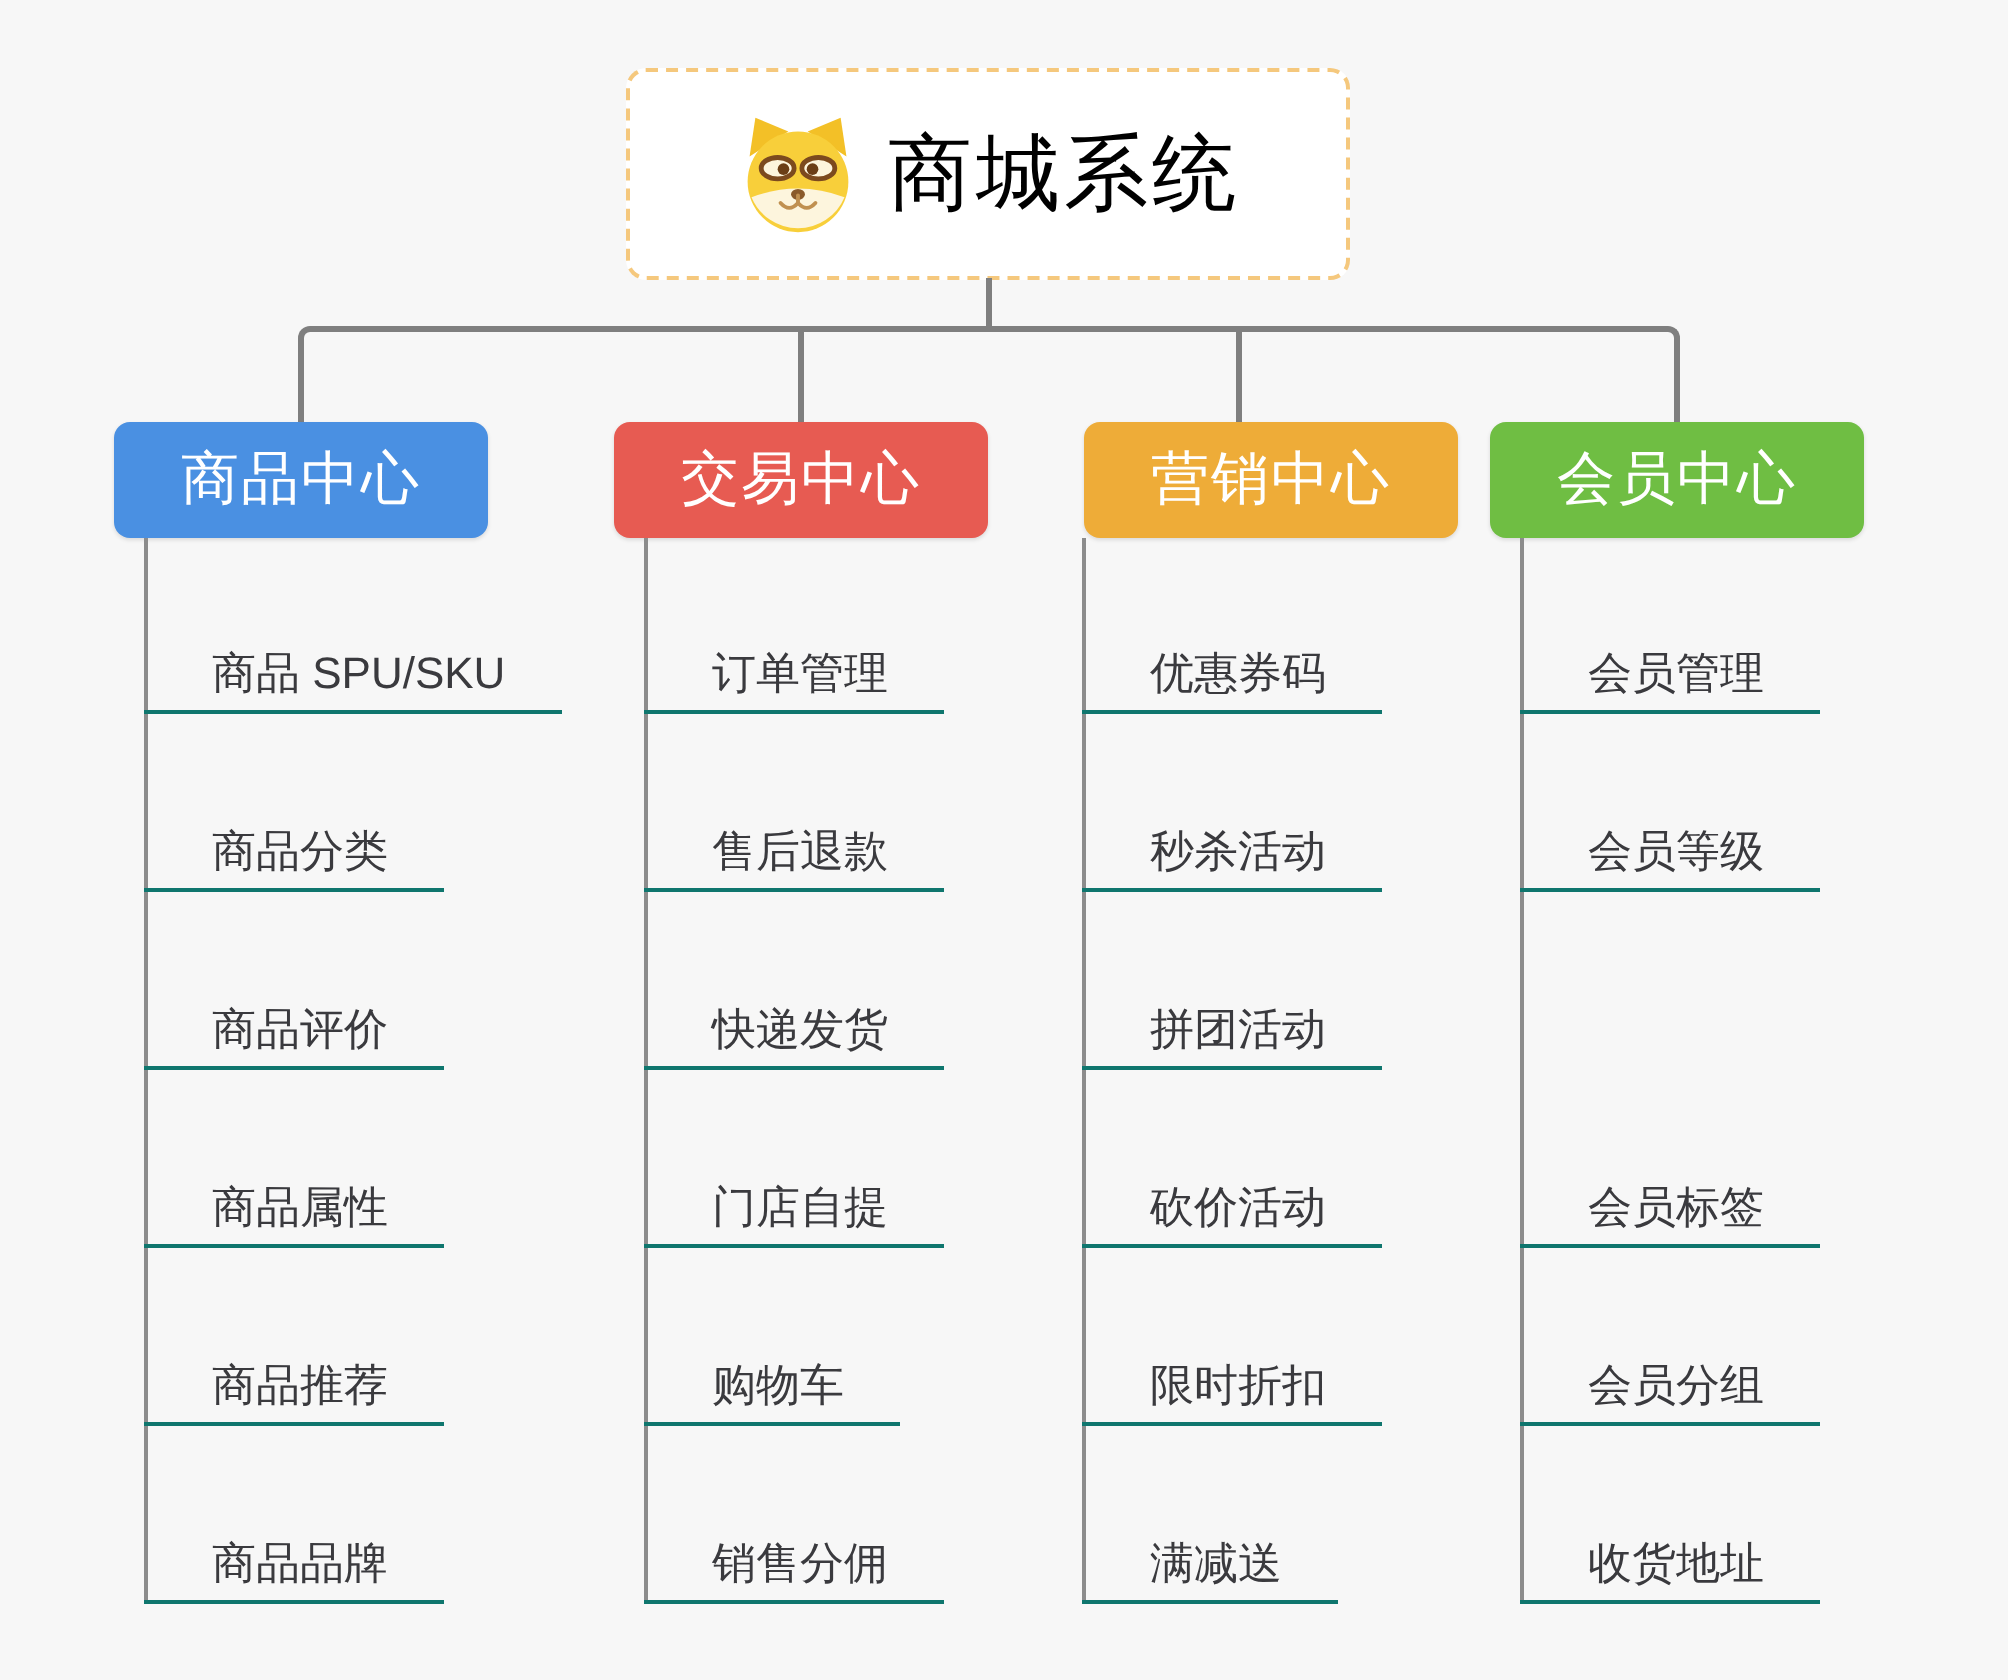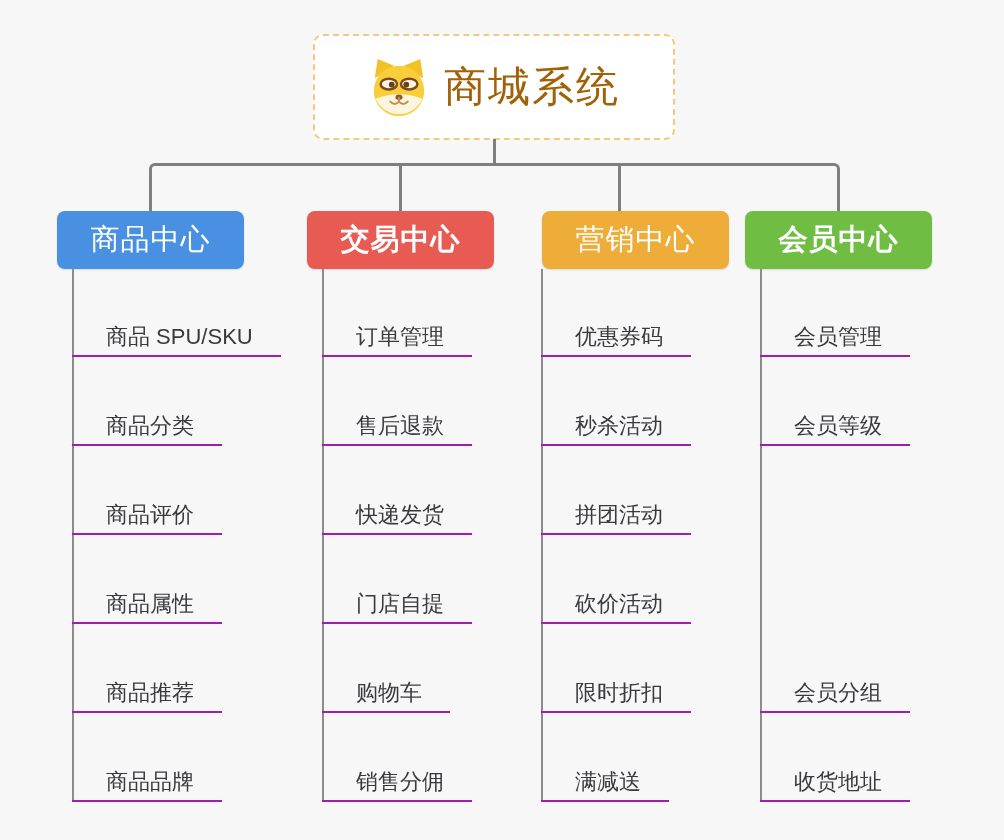--- a/index.html
+++ b/index.html
@@ -40,21 +40,21 @@
   }
   .n1{left:57px} .n2{left:307px} .n3{left:526px} .n4{left:745px}
 
   
   .trunk { position:absolute; top:269px; width:2px; height:533px; background:#8c8c8c; }
   .t1{left:72px} .t2{left:322px} .t3{left:541px} .t4{left:760px}
 
   
   .leaf {
     position:absolute; font-size:22px; color:#3a3a3e; line-height:30px;
-    padding:0 28px 3px 34px; border-bottom:2px solid #a21caf; white-space:nowrap;
+    padding:0 28px 3px 34px; border-bottom:2px solid #0f766e; white-space:nowrap;
   }
   .c1{left:72px} .c2{left:322px} .c3{left:541px} .c4{left:760px}
   .r1{top:322px} .r2{top:411px} .r3{top:500px} .r4{top:589px} .r5{top:678px} .r6{top:767px}
 </style>
 </head>
 <body>
 
 <div class="canvas">
 
   <div class="root" style="border-color: rgb(245, 200, 125); background-color: rgb(255, 255, 255);">
@@ -65,32 +65,32 @@
         <circle cx="32" cy="36" r="26" fill="#f8cf3a"></circle>
         <path d="M56,44 A26,26 0 0 1 8,44 Q32,35 56,44 Z" fill="#fdf5dd"></path>
         <ellipse cx="21.5" cy="29" rx="8.5" ry="5.5" fill="#fdf5dd" stroke="#7c4a1e" stroke-width="2.5"></ellipse>
         <ellipse cx="42.5" cy="29" rx="8.5" ry="5.5" fill="#fdf5dd" stroke="#7c4a1e" stroke-width="2.5"></ellipse>
         <circle cx="24.5" cy="29.5" r="3" fill="#6b3e16"></circle>
         <circle cx="39.5" cy="29.5" r="3" fill="#6b3e16"></circle>
         <ellipse cx="32" cy="42.5" rx="3.6" ry="2.8" fill="#8a5a2a"></ellipse>
         <path d="M32,43 L32,47 M23,47 Q27.5,52 32,47 Q36.5,52 41,47" fill="none" stroke="#c09050" stroke-width="2" stroke-linecap="round"></path>
       </svg>
     </span>
-    <span class="root-title" style="color: #a16207;">商城系统</span>
+    <span class="root-title" style="color: #000000;">商城系统</span>
   </div>
 
   <div class="conn stem"></div>
   <div class="bus"></div>
   <div class="conn drop2"></div>
   <div class="conn drop3"></div>
 
   <div class="node n1" style="background-color: rgb(74, 144, 226);">商品中心</div>
-  <div class="node n2" style="background-color: rgb(231, 91, 82); font-weight: bold;">交易中心</div>
+  <div class="node n2" style="background-color: rgb(231, 91, 82);">交易中心</div>
   <div class="node n3" style="background-color: rgb(238, 172, 56); margin-left: 16px;">营销中心</div>
-  <div class="node n4" style="background-color: rgb(111, 190, 67); font-weight: bold;">会员中心</div>
+  <div class="node n4" style="background-color: rgb(111, 190, 67);">会员中心</div>
 
   <div class="trunk t1"></div>
   <div class="trunk t2"></div>
   <div class="trunk t3"></div>
   <div class="trunk t4"></div>
 
   <div class="leaf c1 r1">商品 SPU/SKU</div>
   <div class="leaf c1 r2">商品分类</div>
   <div class="leaf c1 r3">商品评价</div>
   <div class="leaf c1 r4">商品属性</div>
@@ -106,16 +106,17 @@
 
   <div class="leaf c3 r1">优惠券码</div>
   <div class="leaf c3 r2">秒杀活动</div>
   <div class="leaf c3 r3">拼团活动</div>
   <div class="leaf c3 r4">砍价活动</div>
   <div class="leaf c3 r5">限时折扣</div>
   <div class="leaf c3 r6">满减送</div>
 
   <div class="leaf c4 r1">会员管理</div>
   <div class="leaf c4 r2">会员等级</div>
+  <div class="leaf c4 r4">会员标签</div>
   <div class="leaf c4 r5">会员分组</div>
   <div class="leaf c4 r6">收货地址</div>
 
 </div>
 
 </body></html>

